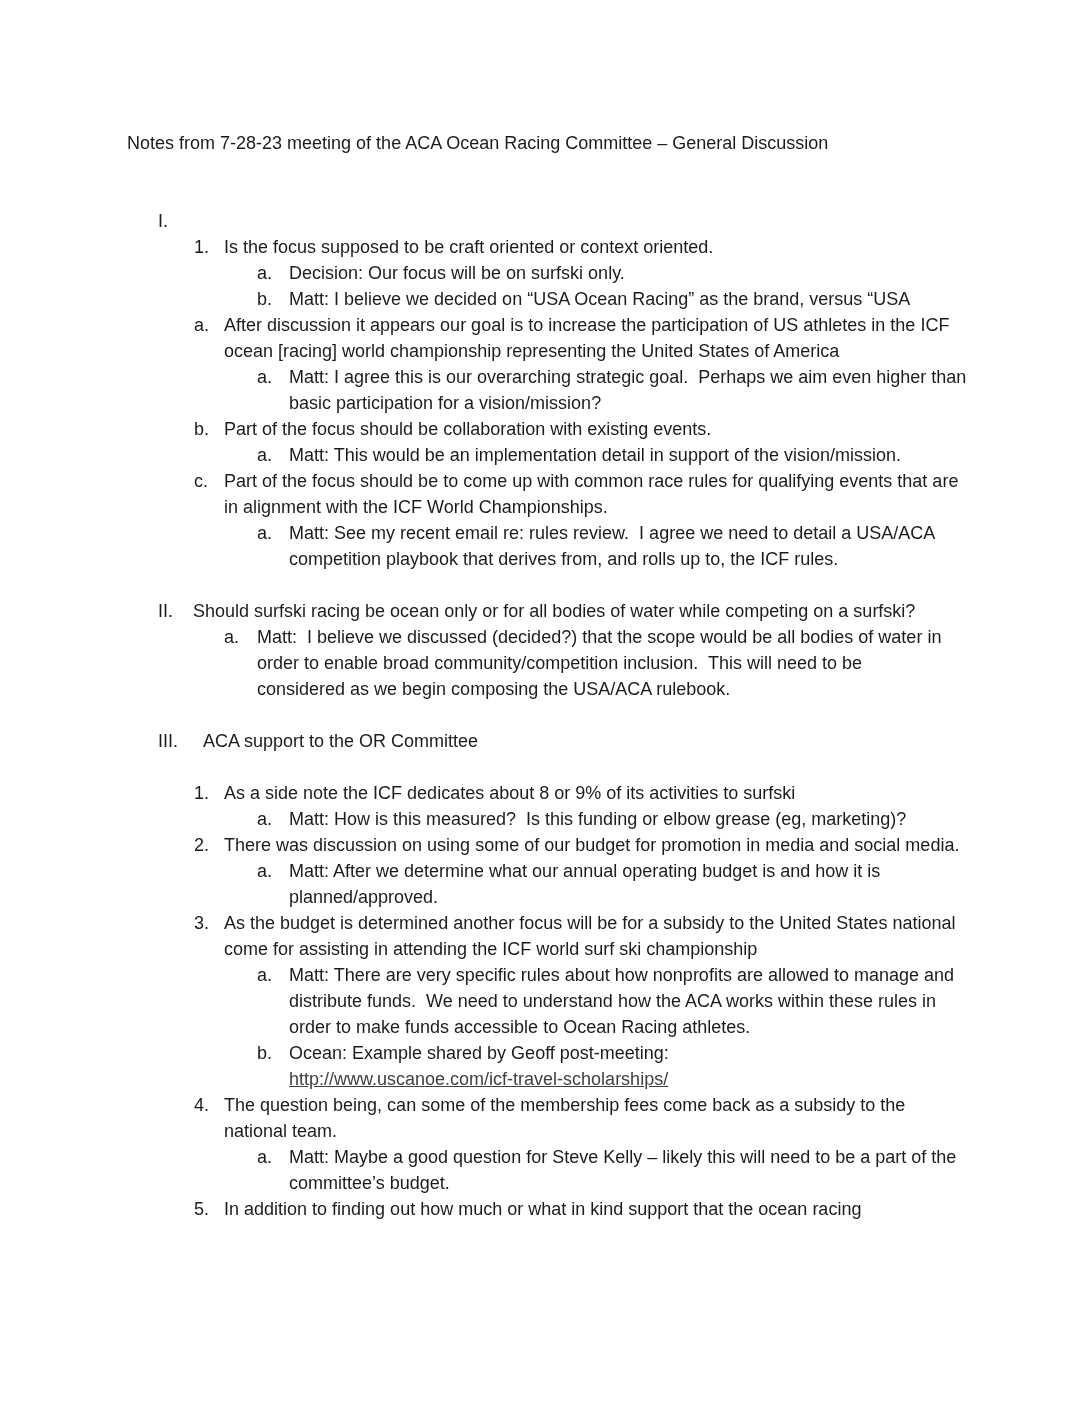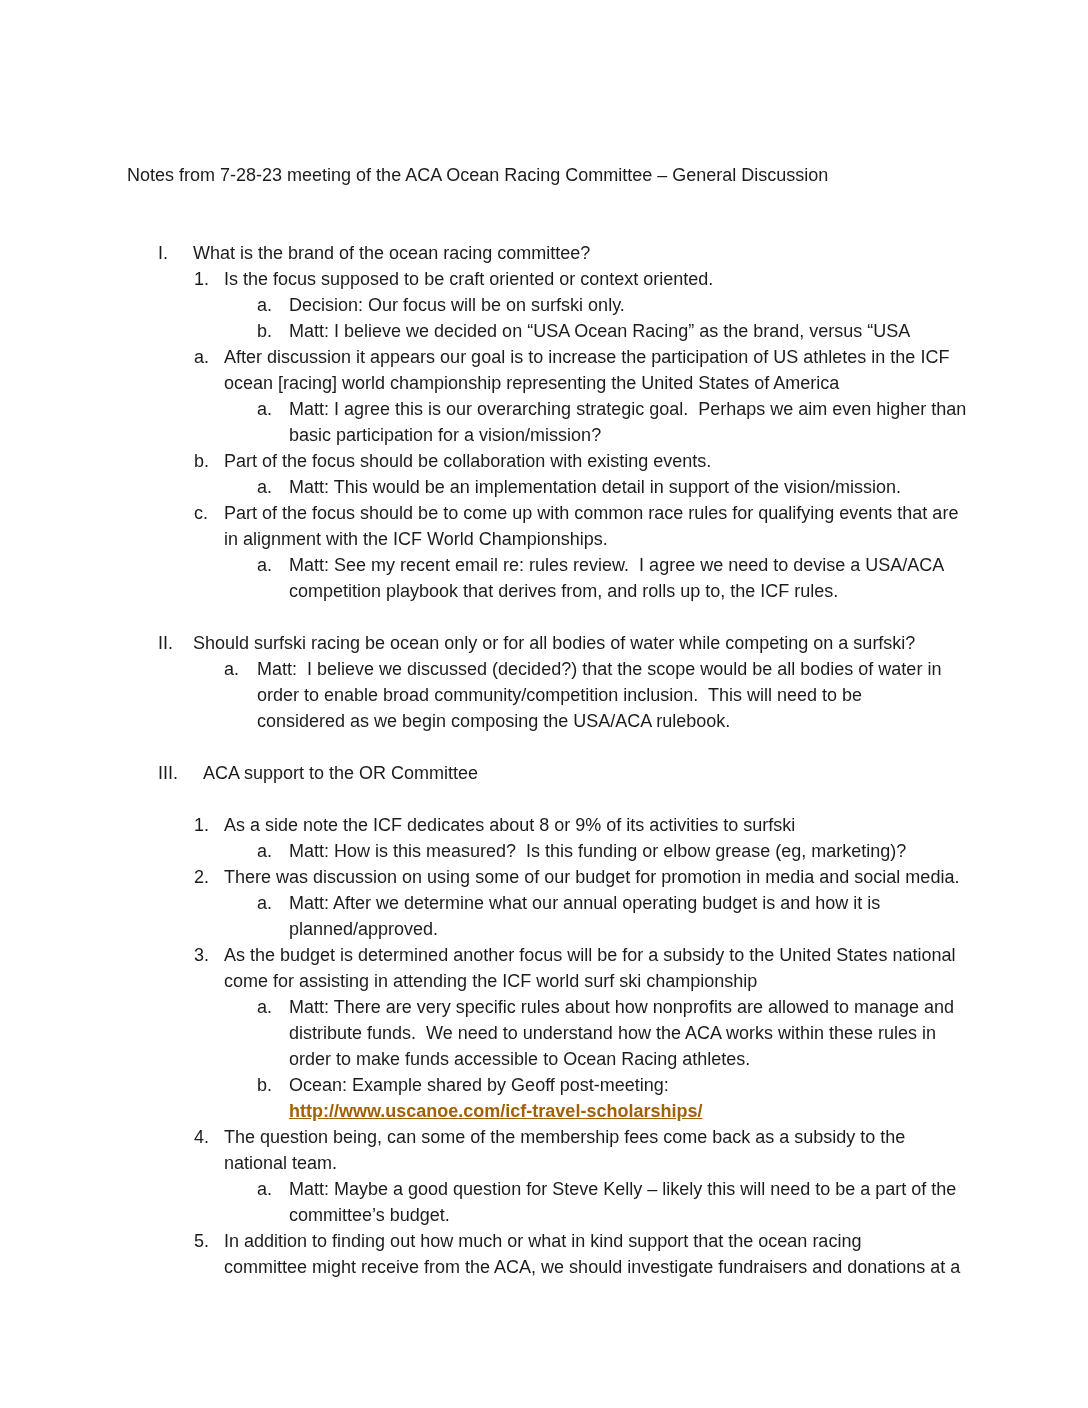--- a/index.html
+++ b/index.html
@@ -7,62 +7,61 @@
     position:relative;
     width:1088px; height:1252px;
     background:#ffffff;
     box-sizing:border-box;
     padding:130px 0 0 127px;
     font-family:"Liberation Sans","DejaVu Sans",sans-serif;
     font-size:18px;
     line-height:26px;
     color:#1c1c1c;
     overflow:hidden;
-    margin-top:32px;
   }
   .row { position:relative; min-height:26px; white-space:pre; }
   .marker { position:absolute; top:0; white-space:pre; }
   .l1  { padding-left:66px; }  .l1  > .marker { left:31px; }
   .l1w { padding-left:76px; }  .l1w > .marker { left:31px; }
   .l2  { padding-left:97px; }  .l2  > .marker { left:67px; }
   .l2b { padding-left:130px; } .l2b > .marker { left:97px; }
   .l3  { padding-left:162px; } .l3  > .marker { left:130px; }
-  .link { color:#a16207; text-decoration:underline; cursor:pointer;font-weight:bold; }
+  .link { color:#404040; text-decoration:underline; cursor:pointer; }
 </style>
 </head>
 <body>
 
 <div class="page">
 
   <div class="row">Notes from 7-28-23 meeting of the ACA Ocean Racing Committee – General Discussion</div>
   <div class="row"></div>
   <div class="row"></div>
 
-  <div class="row l1"><span class="marker">I.</span><span>What is the brand of the ocean racing committee?</span></div>
+  <div class="row l1"><span class="marker">I.</span></div>
 
   <div class="row l2"><span class="marker">1.</span><span>Is the focus supposed to be craft oriented or context oriented.</span></div>
 
   <div class="row l3"><span class="marker">a.</span><span>Decision: Our focus will be on surfski only.</span></div>
 
   <div class="row l3"><span class="marker">b.</span><span>Matt: I believe we decided on “USA Ocean Racing” as the brand, versus “USA</span></div>
 
   <div class="row l2"><span class="marker">a.</span><span>After discussion it appears our goal is to increase the participation of US athletes in the ICF</span></div>
   <div class="row l2"><span>ocean [racing] world championship representing the United States of America</span></div>
 
   <div class="row l3"><span class="marker">a.</span><span>Matt: I agree this is our overarching strategic goal.  Perhaps we aim even higher than</span></div>
   <div class="row l3"><span>basic participation for a vision/mission?</span></div>
 
   <div class="row l2"><span class="marker">b.</span><span>Part of the focus should be collaboration with existing events.</span></div>
 
   <div class="row l3"><span class="marker">a.</span><span>Matt: This would be an implementation detail in support of the vision/mission.</span></div>
 
   <div class="row l2"><span class="marker">c.</span><span>Part of the focus should be to come up with common race rules for qualifying events that are</span></div>
   <div class="row l2"><span>in alignment with the ICF World Championships.</span></div>
 
-  <div class="row l3"><span class="marker">a.</span><span>Matt: See my recent email re: rules review.  I agree we need to devise a USA/ACA</span></div>
+  <div class="row l3"><span class="marker">a.</span><span>Matt: See my recent email re: rules review.  I agree we need to detail a USA/ACA</span></div>
   <div class="row l3"><span>competition playbook that derives from, and rolls up to, the ICF rules.</span></div>
 
   <div class="row"></div>
 
   <div class="row l1"><span class="marker">II.</span><span>Should surfski racing be ocean only or for all bodies of water while competing on a surfski?</span></div>
 
   <div class="row l2b"><span class="marker">a.</span><span>Matt:  I believe we discussed (decided?) that the scope would be all bodies of water in</span></div>
   <div class="row l2b"><span>order to enable broad community/competition inclusion.  This will need to be</span></div>
   <div class="row l2b"><span>considered as we begin composing the USA/ACA rulebook.</span></div>
 
@@ -91,15 +90,14 @@
   <div class="row l3"><span class="marker">b.</span><span>Ocean: Example shared by Geoff post-meeting:</span></div>
   <div class="row l3"><a class="link">http://www.uscanoe.com/icf-travel-scholarships/</a></div>
 
   <div class="row l2"><span class="marker">4.</span><span>The question being, can some of the membership fees come back as a subsidy to the</span></div>
   <div class="row l2"><span>national team.</span></div>
 
   <div class="row l3"><span class="marker">a.</span><span>Matt: Maybe a good question for Steve Kelly – likely this will need to be a part of the</span></div>
   <div class="row l3"><span>committee’s budget.</span></div>
 
   <div class="row l2"><span class="marker">5.</span><span>In addition to finding out how much or what in kind support that the ocean racing</span></div>
-  <div class="row l2"><span>committee might receive from the ACA, we should investigate fundraisers and donations at a</span></div>
 
 </div>
 
 </body></html>

